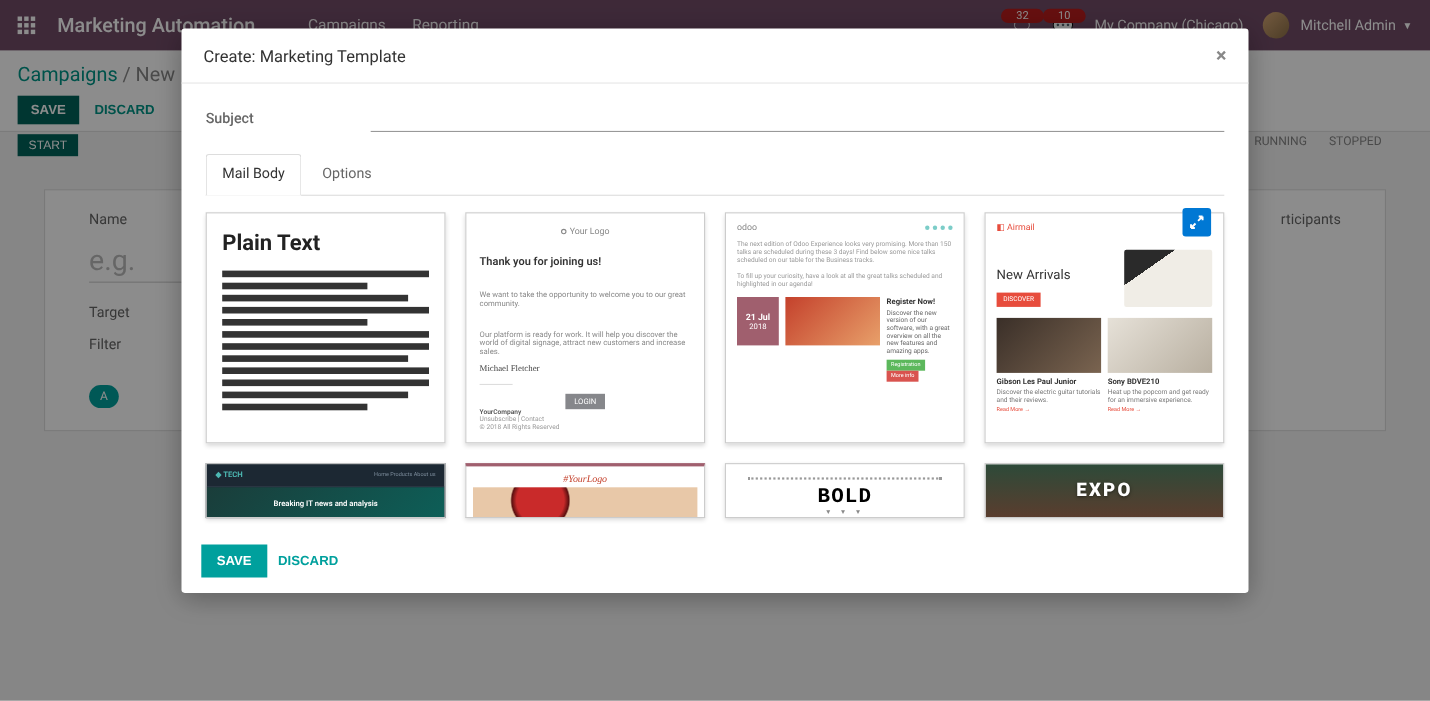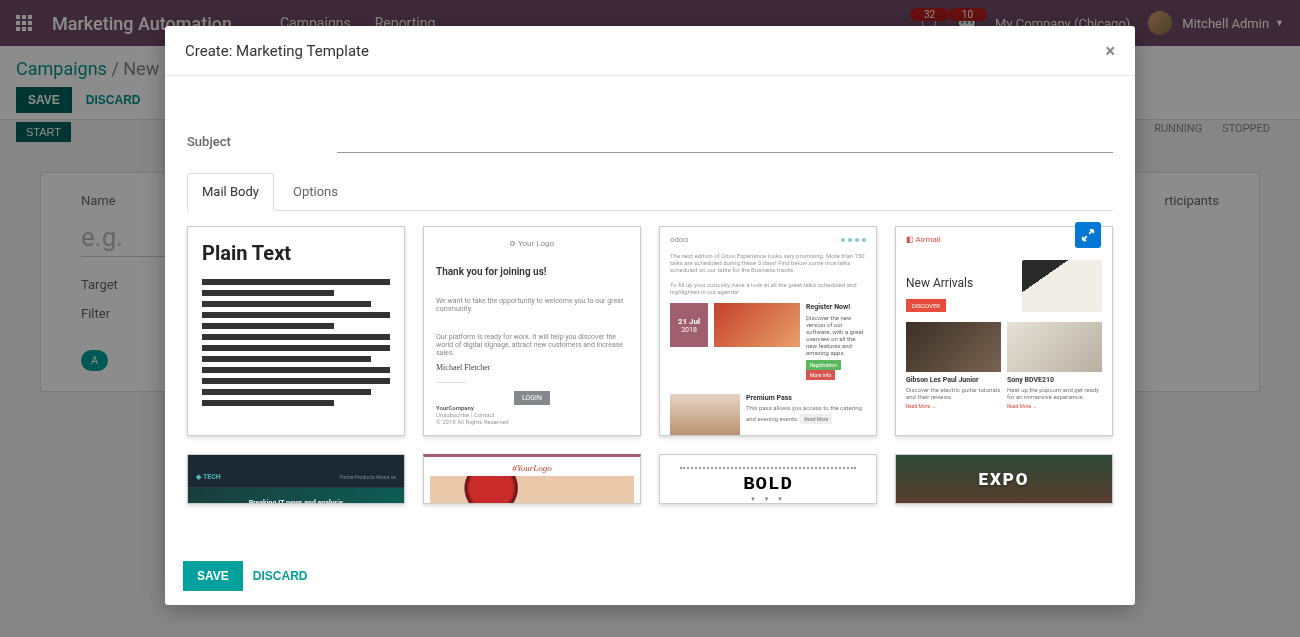--- a/index.html
+++ b/index.html
@@ -22,31 +22,31 @@
 
 
 .subhead { background: #fff; padding: 12px 16px 0; border-bottom: 1px solid #e0e0e0; }
 .breadcrumb { font-size: 18px; color: #009688; margin-bottom: 8px; }
 .breadcrumb .sep, .breadcrumb .cur { color: #888; }
 .btn-row { display: flex; gap: 6px; align-items: center; margin-bottom: 6px; }
 .btn-primary { background: #00635a; color: #fff; border: none; padding: 6px 12px; font-weight: 600; font-size: 12px; cursor: pointer; }
 .btn-link { background: none; border: none; color: #009688; font-weight: 600; font-size: 12px; cursor: pointer; padding: 6px 8px; }
 .start-row { padding: 2px 16px 10px; }
 .btn-start { background: #00635a; color: #fff; border: none; padding: 4px 10px; font-size: 11px; cursor: pointer; }
-.status-right { float: right; display: flex; gap: 20px; color: #888; font-size: 11px; margin-right: 14px; justify-content: center; }
+.status-right { float: right; display: flex; gap: 20px; color: #888; font-size: 11px; margin-right: 28px; justify-content: center; }
 
 
 .bg-panel { margin: 20px 40px; background: #fff; border: 1px solid #ddd; padding: 20px 40px; }
 .bg-panel .lbl { font-size: 13px; color: #666; margin-bottom: 14px; }
 .bg-panel .ph-input { font-size: 26px; color: #bbb; border-bottom: 1px solid #ccc; padding-bottom: 4px; margin-bottom: 20px; width: 220px; }
 .bg-panel .pill { display: inline-block; background: #00A09D; color: #fff; border-radius: 12px; padding: 4px 10px; font-size: 11px; }
 
 
 .overlay { position: fixed; inset: 0; background: rgba(0,0,0,0.45); display: flex; align-items: flex-start; justify-content: center; }
-.modal { background: #fff; width: 970px; margin-top: 26px; border-radius: 3px; box-shadow: 0 5px 25px rgba(0,0,0,.3); display: flex; flex-direction: column; max-height: 586px; gap: 33px; }
+.modal { background: #fff; width: 970px; margin-top: 26px; border-radius: 3px; box-shadow: 0 5px 25px rgba(0,0,0,.3); display: flex; flex-direction: column; max-height: 586px; }
 .modal-head { display: flex; justify-content: space-between; align-items: center; padding: 14px 20px; border-bottom: 1px solid #e6e6e6; font-size: 15px; color: #333; }
 .close-x { font-size: 18px; color: #888; cursor: pointer; font-weight: bold; }
 .modal-body { padding: 20px 22px 0; overflow-y: auto; flex: 1; position: relative; }
 .form-row { display: flex; align-items: center; margin-bottom: 12px; }
 .form-row .flabel { width: 150px; font-size: 13px; color: #666; font-weight: 500; }
 .form-row .finput { flex: 1; border: none; border-bottom: 1px solid #999; padding: 4px 2px; font-size: 13px; outline: none; color: #444; }
 .tabs { display: flex; margin-top: 20px; gap: 4px; border-bottom: 1px solid #ddd; }
 .tab { padding: 10px 14px; font-size: 13px; color: #666; cursor: pointer; border: 1px solid transparent; }
 .tab.active { border: 1px solid #ddd; border-bottom: 1px solid #fff; margin-bottom: -1px; background: #fff; color: #333; border-radius: 3px 3px 0 0; }
 .thumbs-wrap { position: relative; margin-top: 15px; padding-bottom: 10px; }
@@ -99,21 +99,21 @@
 .t-airmail .na-btn { display: inline-block; background: #e74c3c; color: #fff; font-size: 6px; padding: 3px 6px; }
 .t-airmail .guitar { width: 80px; height: 52px; background: linear-gradient(145deg,#2a2a2a 30%,#f0ede6 30%); border-radius: 2px; }
 .t-airmail .prod-row { display: flex; gap: 6px; padding: 6px 10px; }
 .t-airmail .prod { flex: 1; font-size: 6px; color: #777; }
 .t-airmail .prod .pimg1 { height: 50px; background: linear-gradient(135deg,#3a2f28,#7a6450); margin-bottom: 4px; }
 .t-airmail .prod .pimg2 { height: 50px; background: linear-gradient(135deg,#e6e1d8,#b8afa0); margin-bottom: 4px; }
 .t-airmail .prod strong { color: #333; font-size: 7px; display: block; margin-bottom: 2px; }
 .t-airmail .rm { color: #e74c3c; font-size: 5px; display: block; margin-top: 3px; }
 
 .t-tech { background: #1c2833; color: #fff; padding: 0; }
-.t-tech .th { display: flex; justify-content: space-between; align-items: center; padding: 6px 8px; border-bottom: 1px solid #2f3b47; margin-top: 12px; }
+.t-tech .th { display: flex; justify-content: space-between; align-items: center; padding: 6px 8px; border-bottom: 1px solid #2f3b47; }
 .t-tech .th-l { font-size: 7px; font-weight: 700; color: #4db8b3; }
 .t-tech .th-r { font-size: 5px; color: #7a8a99; }
 .t-tech .hero { height: 30px; background: linear-gradient(135deg,#1a3d3a,#0d5f58); display: flex; align-items: center; justify-content: center; font-size: 7px; font-weight: 600; }
 
 .t-food .fh { text-align: center; font-size: 9px; font-style: italic; font-family: Georgia, serif; color: #c4412c; padding: 6px 0 3px; }
 .t-food .foodimg { height: 30px; background: radial-gradient(circle at 30% 40%, #c92a2a 15%, #5c1010 18%, #e8c8a8 19%); margin: 0 6px; }
 .t-food { border-top: 3px solid #a05f6e; }
 
 .t-bold { text-align: center; padding-top: 8px; }
 .t-bold .dots3 { font-size: 6px; color: #888; letter-spacing: 3px; }
@@ -262,28 +262,20 @@
                   <strong>21 Jul</strong>
                   <span>2018</span>
                 </div>
               <div class="crowd-img"></div>
               <div class="side-txt">
                 <strong>Register Now!</strong>
                 <span>Discover the new version of our software, with a great overview on all the new features and amazing apps.</span>
                 <div style="margin-top:4px"><span class="tag-g">Registration</span><span class="tag-r">More info</span></div>
               </div>
             </div>
-            <div class="lower-row">
-              <div class="lower-img"></div>
-              <div class="lower-txt">
-                <strong>Premium Pass</strong>
-                <span>This pass allows you access to the catering and evening events.</span>
-                <span class="rm-btn">Read More</span>
-              </div>
-            </div>
           </div>
 
           <div class="thumb t-airmail">
             <div class="am-hdr">◧ <span>Airmail</span></div>
             <div class="na">
               <div class="na-left">
                 <div class="na-h">New Arrivals</div>
                 <span class="na-btn">DISCOVER</span>
               </div>
               <div class="guitar"></div>

